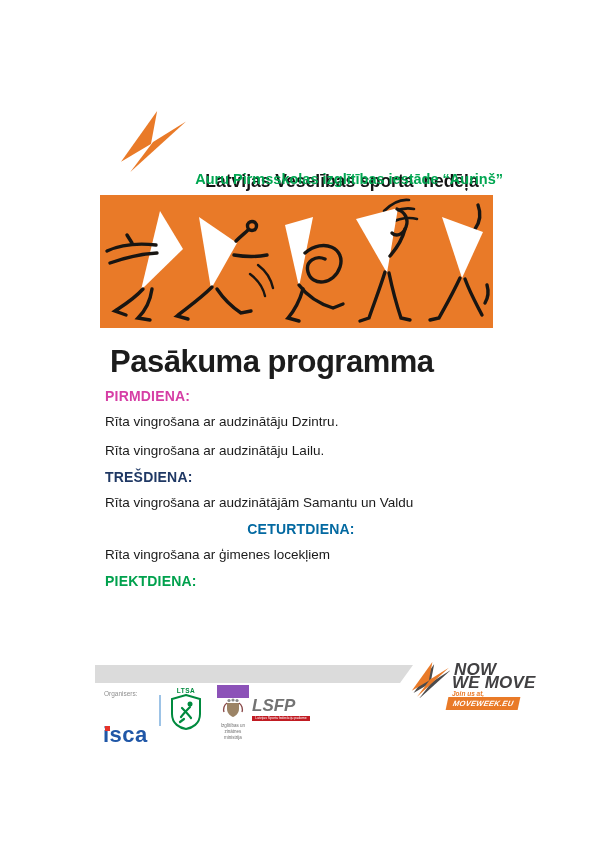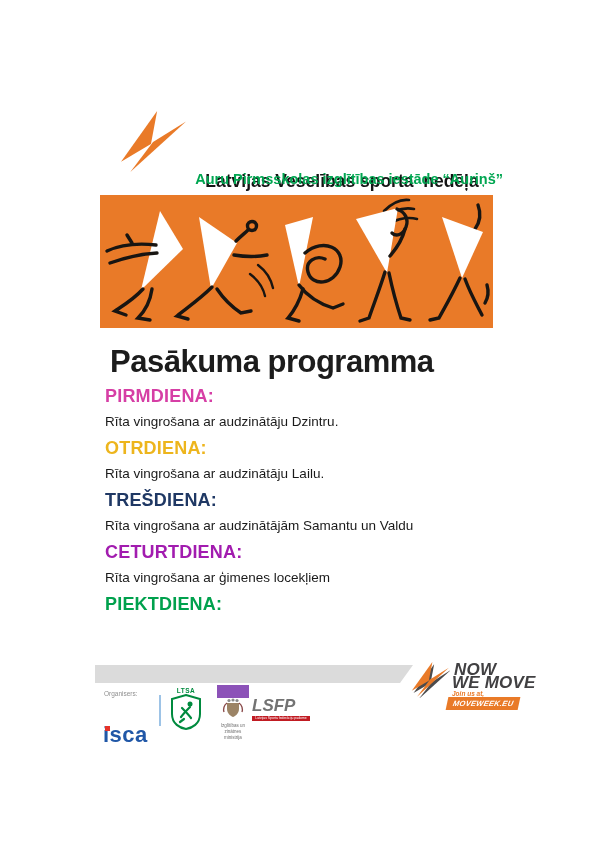--- a/index.html
+++ b/index.html
@@ -13,21 +13,21 @@
              font-size:17.5px;line-height:27px;color:#141414;white-space:pre-wrap;}
   .hdr-sub{left:95px;top:139px;width:408px;text-align:right;font-weight:bold;font-size:14.5px;}
 
   
   .banner{left:100px;top:163px;width:393px;height:133px;}
   .banner svg{display:block;}
 
   
   .prog-heading{left:110px;top:312px;font-size:31px;font-weight:bold;letter-spacing:-0.5px;color:#1c1c1c;text-align:right;}
   .prog-list{left:105px;top:357px;width:392px;}
-  .day-label{font-size:18px;font-weight:bold;line-height:14px;margin:0 0 9px 0;letter-spacing:0.2px;}
+  .day-label{font-size:14px;font-weight:bold;line-height:14px;margin:0 0 9px 0;letter-spacing:0.2px;}
   .day-text{font-size:13.5px;line-height:19px;margin:0 0 10px 0;color:#1a1a1a;}
 
   
   .stripe{left:95px;top:633px;width:318px;height:18px;background:#dbdbdb;
           clip-path:polygon(0 0,100% 0,calc(100% - 13px) 100%,0 100%);}
   .nwm-arrow{left:410px;top:628px;width:40px;height:38px;}
   .nwm-text{left:452px;top:631px;font-style:italic;font-weight:bold;color:#414042;
             font-size:17px;line-height:13px;letter-spacing:0.2px;}
   .nwm-text .l1{margin-left:2px;}
   .nwm-join{left:452px;top:658px;font-style:italic;font-weight:bold;font-size:6.5px;}
@@ -109,27 +109,26 @@
       </g>
     </svg>
   </div>
 
   <div class="abs prog-heading">Pasākuma programma</div>
 
   <div class="abs prog-list">
     <p class="day-label" style="color: rgb(214, 62, 165);">PIRMDIENA:</p>
     <p class="day-text">Rīta vingrošana ar audzinātāju Dzintru.</p>
 
-    <p class="day-label" style="color: rgb(237, 181, 29);">OTRDIENA:</p>
     <p class="day-text">Rīta vingrošana ar audzinātāju Lailu.</p>
 
     <p class="day-label" style="color: rgb(31, 56, 100);">TREŠDIENA:</p>
     <p class="day-text">Rīta vingrošana ar audzinātājām Samantu un Valdu</p>
 
-    <p class="day-label" style="color: #a21caf;">CETURTDIENA:</p>
+    <p class="day-label" style="color: #0369a1; text-align: center;">CETURTDIENA:</p>
     <p class="day-text">Rīta vingrošana ar ģimenes locekļiem</p>
 
     <p class="day-label" style="color: rgb(0, 161, 77);">PIEKTDIENA:</p>
   </div>
 
   <div class="abs stripe"></div>
 
   <span class="abs nwm-arrow">
     <svg width="40" height="38" viewBox="0 0 68 64">
       <g fill="#4b4b4d" transform="translate(3,4)">

